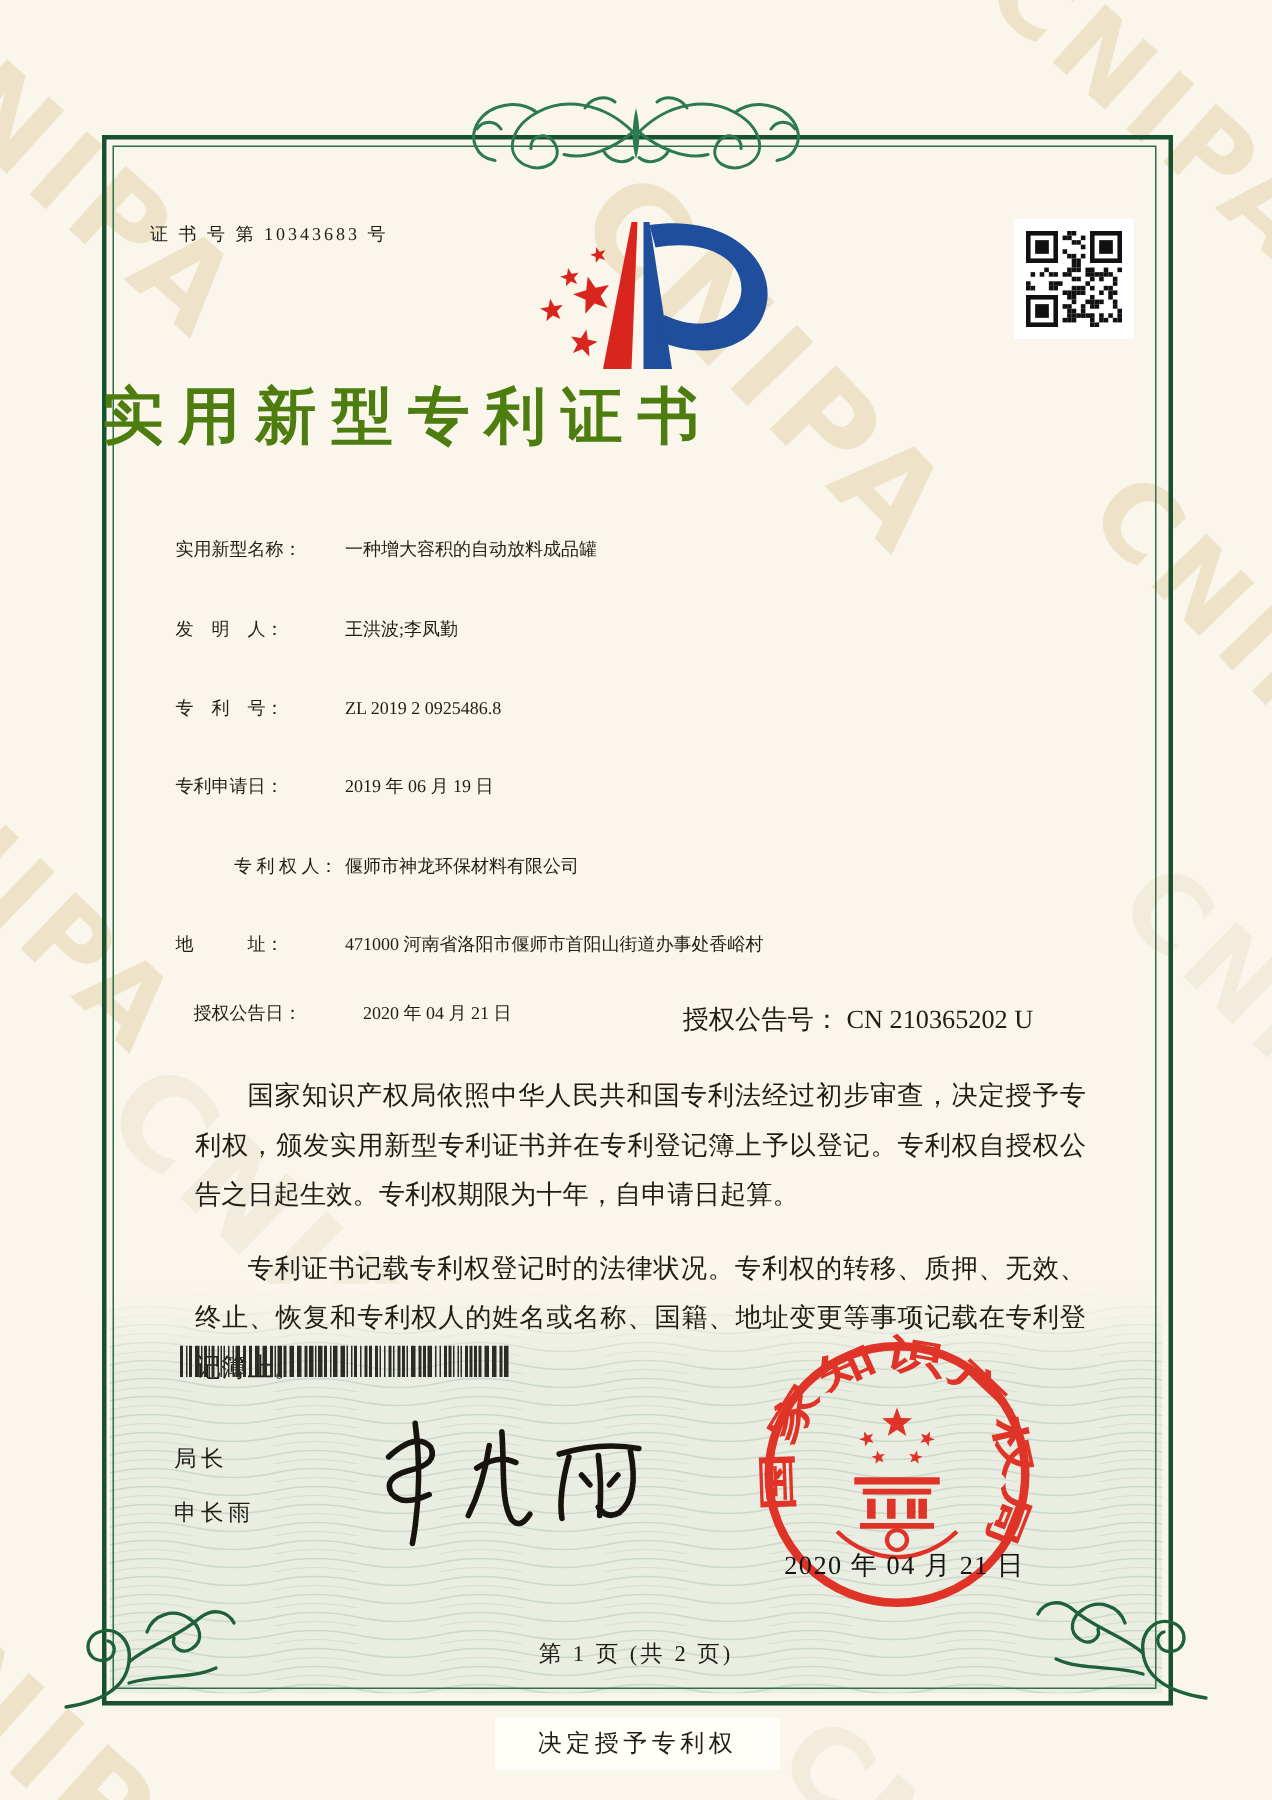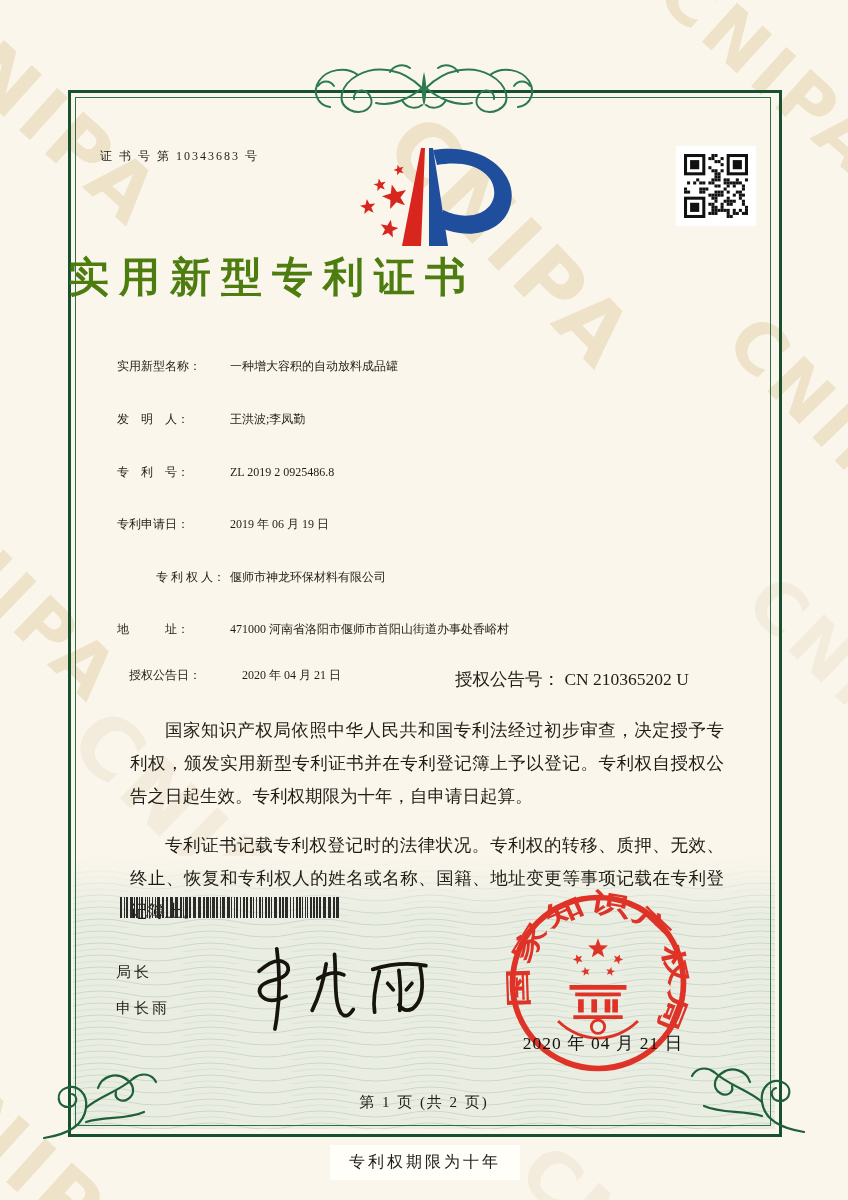--- a/index.html
+++ b/index.html
@@ -407,15 +407,15 @@
         <path d="M79 117 h6 v14 h-6 z M93 117 h6 v14 h-6 z M107 117 h6 v14 h-6 z M121 117 h-6 v14 h6 z"></path>
         <path d="M74 134 h52 v4 h-52 z"></path>
         <circle cx="100" cy="146" r="7" fill="none" stroke="#df2418" stroke-width="3"></circle>
         <path d="M58 140 C70 152 86 158 100 158 C114 158 130 152 142 140" fill="none" stroke="#df2418" stroke-width="3"></path>
       </g>
     </g>
   </svg>
   <div class="seal-date">2020 年 04 月 21 日</div>
 
   <div class="page-info">第 1 页 (共 2 页)</div>
-  <div class="cont-box">专利权期限为十年</div>
+  <div class="cont-box">决定授予专利权</div>
 
 </div>
 
 </body></html>

